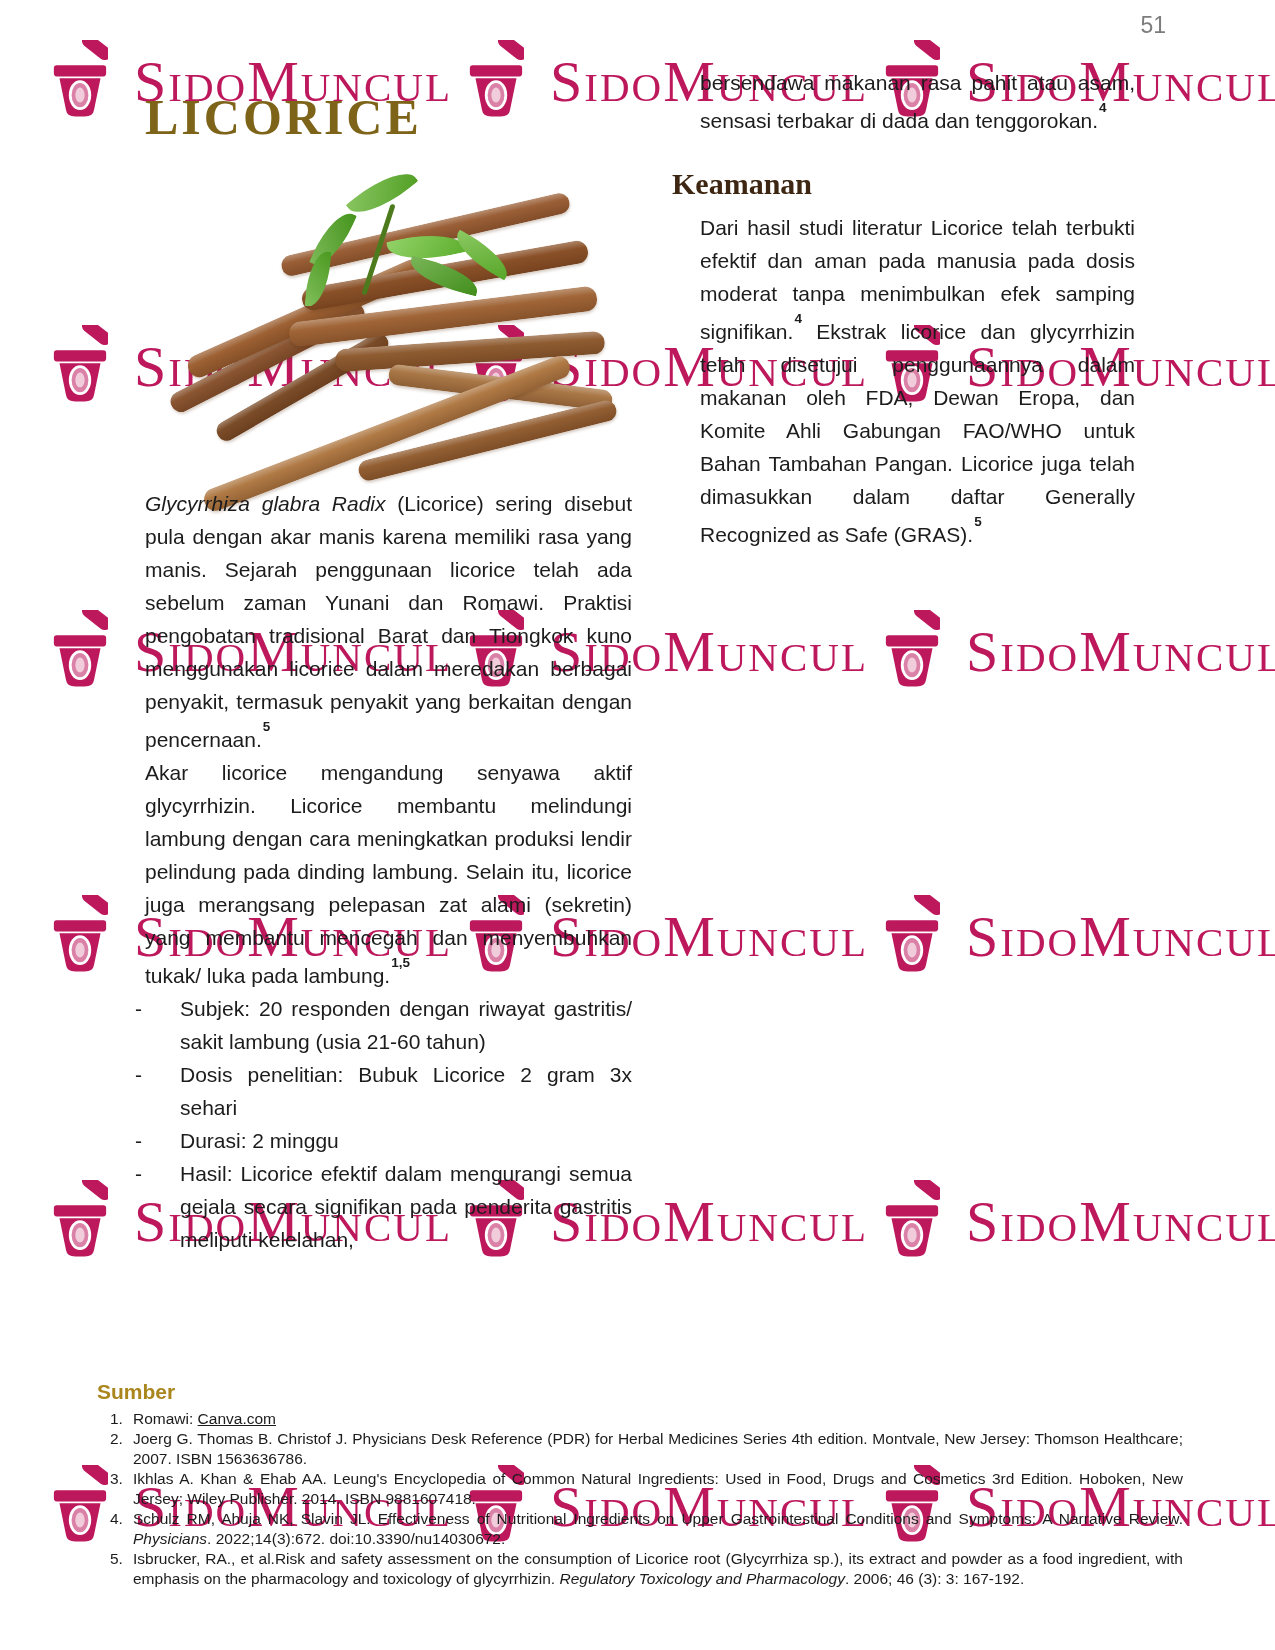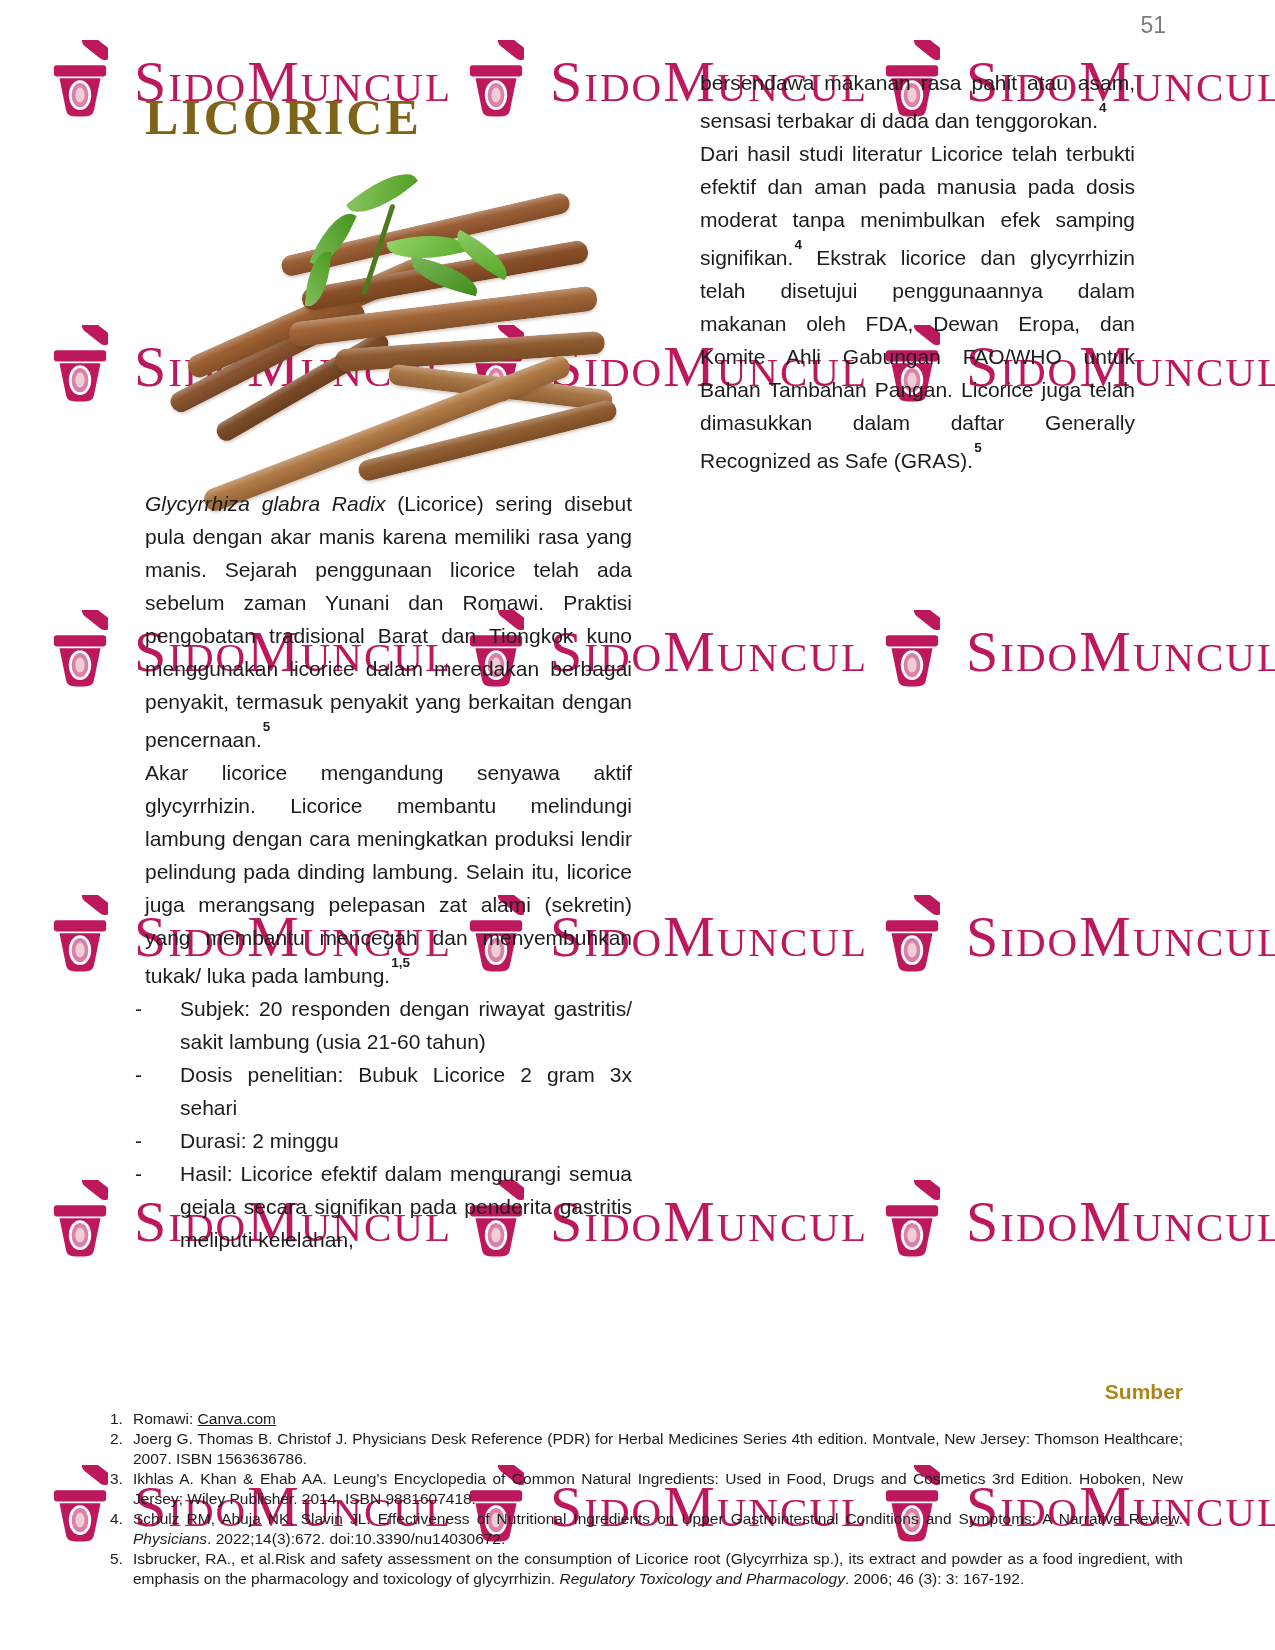--- a/index.html
+++ b/index.html
@@ -47,21 +47,21 @@
   .col-right h2.sec { margin:30px 0 10px; }
 
   .studi-h { font-weight:700; font-size:22px; margin:20px 0 12px; }
   .dash-list { margin:0; padding:0; list-style:none; }
   .dash-list li { position:relative; padding-left:35px; text-align:justify;
                   font-size:21px; line-height:33px; }
   .dash-list .mark { position:absolute; left:-10px; }
 
   
   .footer { position:absolute; left:97px; top:1380px; width:1086px; }
-  .src-h { color:#aa861d; font-weight:700; font-size:21px; margin:0 0 5px;text-align:right; }
+  .src-h { color:#aa861d; font-weight:700; font-size:21px; margin:0 0 5px; }
   .src-item { position:relative; padding-left:36px; font-size:15.5px; line-height:20px;
               text-align:justify; }
   .src-num { position:absolute; left:13px; }
   .seg-italic { font-style:italic; }
   .seg-underline { text-decoration:underline; }
 </style>
 </head>
 <body>
 
 <div id="page">
@@ -288,20 +288,21 @@
         <div class="leaf" style="left: 238px; top: 62px; width: 76px; height: 26px; transform: rotate(-12deg); background-color: rgb(110, 195, 54);"></div>
         <div class="leaf" style="left: 258px; top: 92px; width: 72px; height: 24px; transform: rotate(14deg); background-color: rgb(77, 156, 32);"></div>
         <div class="leaf" style="left: 140px; top: 96px; width: 56px; height: 22px; transform: rotate(-85deg); background-color: rgb(88, 170, 38);"></div>
         <div class="leaf" style="left: 300px; top: 72px; width: 64px; height: 22px; transform: rotate(30deg); background-color: rgb(102, 184, 47);"></div>
         <div class="stem" style="left: 226px; top: 30px; width: 5px; height: 95px; transform: rotate(18deg); background-color: rgb(78, 122, 30);"></div>
       </div>
 
     <div class="col-right">
       <p class="body"><span>bersendawa makanan rasa pahit atau asam, sensasi terbakar di dada dan tenggorokan.</span><sup class="cite">4</sup></p>
 
+      <h2 class="sec">Keamanan</h2>
 
       <p class="body"><span>Dari hasil studi literatur Licorice telah terbukti efektif dan aman pada manusia pada dosis moderat tanpa menimbulkan efek samping signifikan.</span><sup class="cite">4</sup><span> Ekstrak licorice dan glycyrrhizin telah disetujui penggunaannya dalam makanan oleh FDA, Dewan Eropa, dan Komite Ahli Gabungan FAO/WHO untuk Bahan Tambahan Pangan. Licorice juga telah dimasukkan dalam daftar Generally Recognized as Safe (GRAS).</span><sup class="cite">5</sup></p>
     </div>
 
     <div class="col-left">
       <p class="body"><span class="em">Glycyrrhiza glabra Radix</span><span> (Licorice) sering disebut pula dengan akar manis karena memiliki rasa yang manis. Sejarah penggunaan licorice telah ada sebelum zaman Yunani dan Romawi. Praktisi pengobatan tradisional Barat dan Tiongkok kuno menggunakan licorice dalam meredakan berbagai penyakit, termasuk penyakit yang berkaitan dengan pencernaan.</span><sup class="cite">5</sup></p>
 
 
       <p class="body"><span>Akar licorice mengandung senyawa aktif glycyrrhizin. Licorice membantu melindungi lambung dengan cara meningkatkan produksi lendir pelindung pada dinding lambung. Selain itu, licorice juga merangsang pelepasan zat alami (sekretin) yang membantu mencegah dan menyembuhkan tukak/ luka pada lambung.</span><sup class="cite">1,5</sup></p>
 

